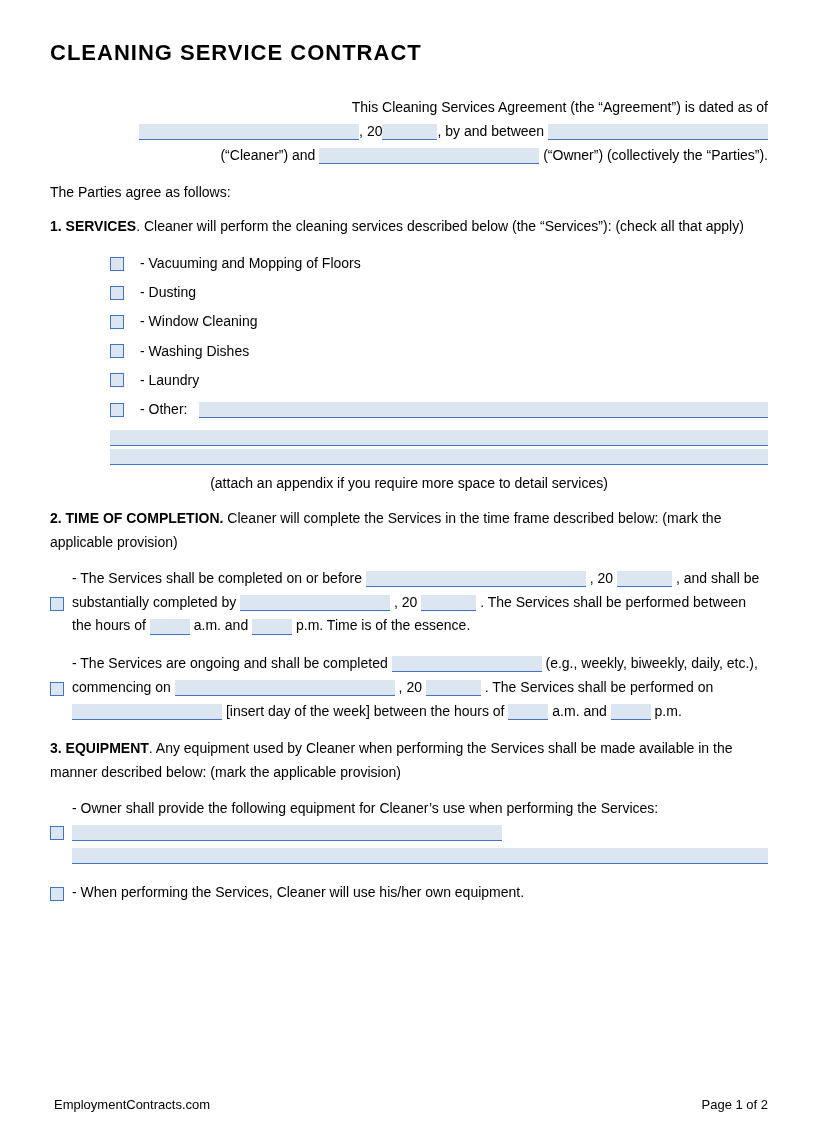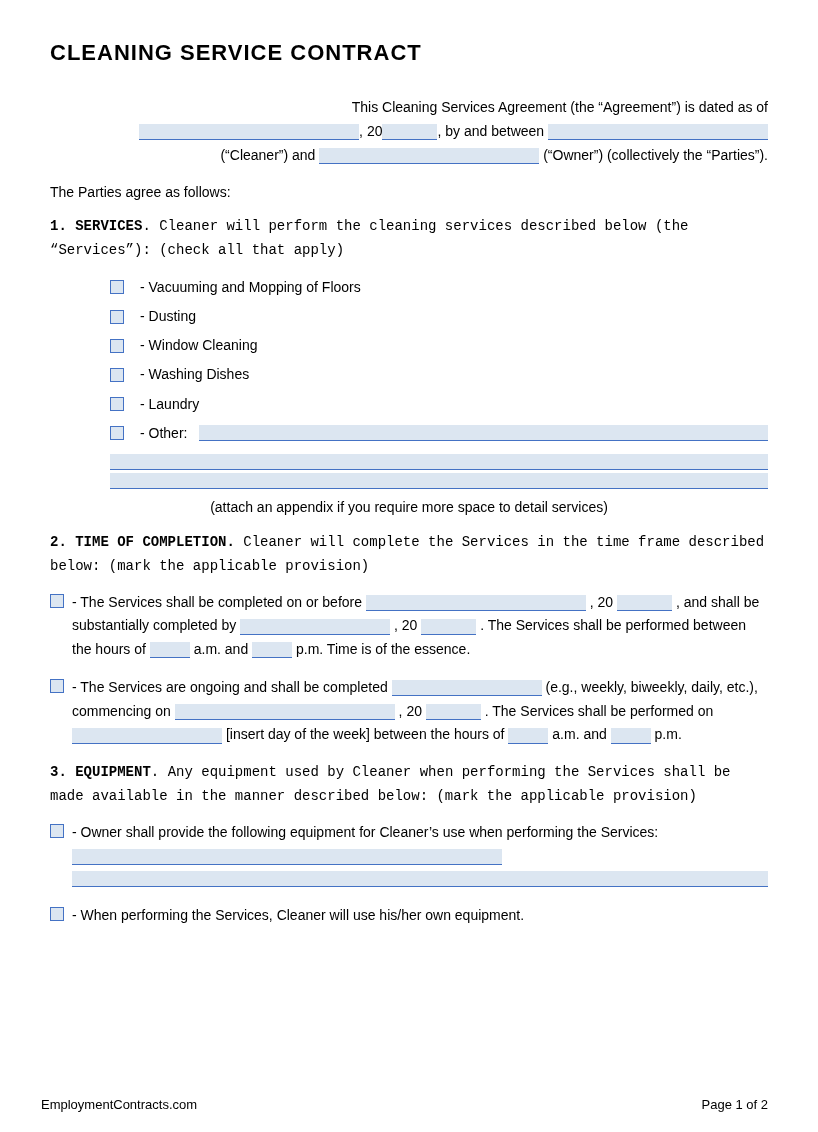--- a/index.html
+++ b/index.html
@@ -85,39 +85,38 @@
     }
     .appendix-note {
       text-align: center;
       margin: 10px 0 16px 0;
       font-style: normal;
     }
 
     .section-para {
       margin-bottom: 12px;
       line-height: 1.7;
-      font-family: Liberation Mono, monospace;
     }
     .checkbox-para {
       display: flex;
-      align-items: flex-start;
+      align-items: center;
       margin-bottom: 14px;
       line-height: 1.7;
     }
     .checkbox-para .checkbox {
       margin-top: 3px;
     }
     .checkbox-para .para-content {
       flex: 1;
     }
 
     .footer {
       position: absolute;
       bottom: 20px;
-      left: 41px;
+      left: 54px;
       right: 50px;
       display: flex;
       justify-content: space-between;
       font-size: 13px;
       gap: 26px;
     }
   </style>
 </head>
 <body>
 

